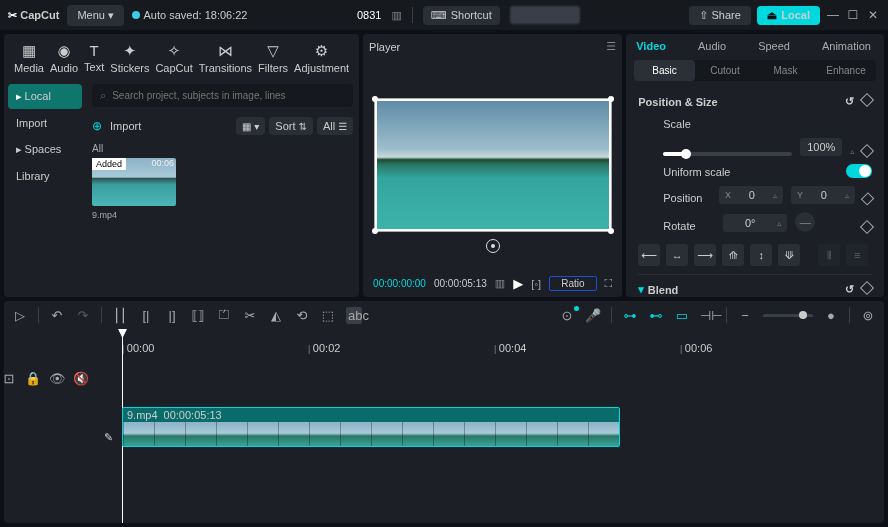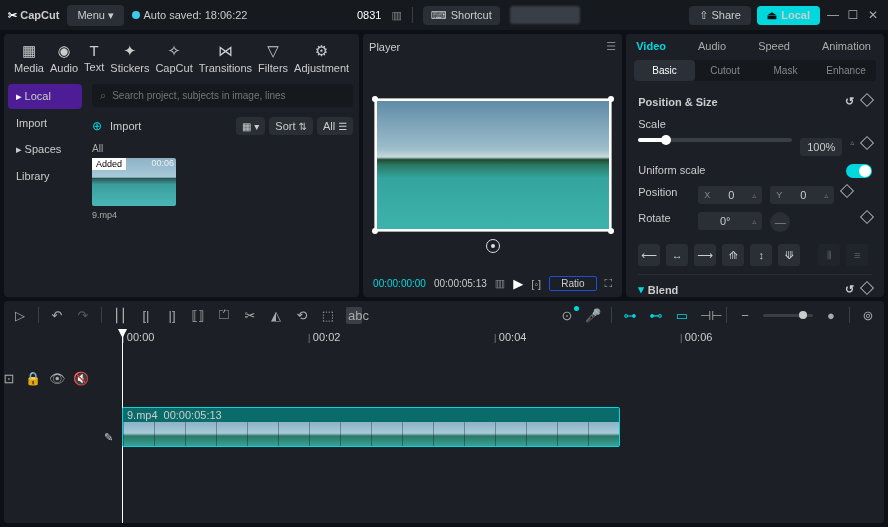--- a/index.html
+++ b/index.html
@@ -19,21 +19,21 @@
 .main-row { display: flex; flex: 1; min-height: 0; gap: 4px; padding: 4px; }
 .panel { background: #1c2026; border-radius: 4px; }
 .left-panel { width: 358px; display: flex; flex-direction: column; }
 .toolbar-tabs { display: flex; padding: 4px 8px 0; gap: 2px; }
 .tool-tab { flex: 1; display: flex; flex-direction: column; align-items: center; padding: 4px 2px; font-size: 9px; color: #aaa; cursor: pointer; border-radius: 4px; }
 .tool-tab.active { color: #00d8de; }
 .tool-tab .ticon { font-size: 15px; margin-bottom: 2px; }
 .left-body { display: flex; flex: 1; min-height: 0; }
 .side-nav { width: 82px; padding: 6px 4px; display: flex; flex-direction: column; gap: 2px; }
 .side-item { padding: 6px 8px; border-radius: 4px; color: #ccc; font-size: 11px; cursor: pointer; }
-.side-item.active { background: #4c1d95; color: #fff; }
+.side-item.active { background: #0f766e; color: #fff; }
 .media-area { flex: 1; padding: 6px; display: flex; flex-direction: column; }
 .search-row { background: #15181d; border-radius: 4px; padding: 5px 8px; display: flex; align-items: center; gap: 6px; margin-bottom: 6px; }
 .search-row input { background: transparent; border: none; outline: none; flex: 1; color: #888; font-size: 10px; }
 .import-row { display: flex; align-items: center; gap: 8px; margin: 4px 0; }
 .import-plus { color: #00d8de; font-size: 12px; }
 .import-controls { margin-left: auto; display: flex; gap: 4px; }
 .mini-btn { background: #2a2e35; padding: 3px 6px; border-radius: 4px; font-size: 10px; display: flex; align-items: center; gap: 3px; }
 .all-label { font-size: 10px; color: #aaa; margin: 4px 0; }
 .thumb { width: 84px; }
 .thumb-img { width: 84px; height: 48px; background: linear-gradient(to bottom, #8db2c7 0%, #a8cad8 40%, #2a5050 42%, #3b9d9d 55%, #4bb6b6 100%); position: relative; border-radius: 2px; }
@@ -57,21 +57,21 @@
 .right-panel { width: 258px; display: flex; flex-direction: column; padding: 6px 0; }
 .rtabs { display: flex; gap: 32px; padding: 0 10px 8px; align-items: center; }
 .rtab { font-size: 11px; color: #aaa; cursor: pointer; }
 .rtab.active { color: #00d8de; font-weight: 600; }
 .subtabs { display: flex; background: #15181d; margin: 0 8px 10px; border-radius: 4px; }
 .subtab { flex: 1; text-align: center; padding: 5px; font-size: 10px; color: #888; border-radius: 4px; }
 .subtab.active { background: #2b3038; color: #fff; }
 .section { padding: 4px 12px; }
 .sec-head { display: flex; align-items: center; font-size: 11px; font-weight: 600; color: #fff; margin-bottom: 10px; }
 .sec-head .ic { margin-left: auto; display: flex; gap: 8px; color: #999; }
-.row { display: flex; align-items: flex-start; gap: 8px; margin-bottom: 8px; font-size: 10px; }
+.row { display: flex; align-items: flex-end; gap: 8px; margin-bottom: 8px; font-size: 10px; margin-left: 25px; }
 .row-label { width: 52px; color: #ccc; }
 .slider { flex: 1; height: 4px; background: #3a3f47; border-radius: 2px; position: relative; }
 .slider-fill { position: absolute; left: 0; width: 18%; top: 0; bottom: 0; background: #fff; border-radius: 2px; }
 .slider-thumb { position: absolute; left: 18%; top: 50%; transform: translate(-50%,-50%); width: 10px; height: 10px; background: #fff; border-radius: 50%; }
 .val-box { background: #2a2e35; padding: 3px 6px; border-radius: 3px; min-width: 42px; text-align: center; position:relative; }
 .spin { color:#777; font-size:8px; }
 .toggle { width: 26px; height: 14px; background: #00d8de; border-radius: 7px; position: relative; }
 .toggle::after { content: ""; position: absolute; right: 1px; top: 1px; width: 12px; height: 12px; background: #fff; border-radius: 50%; }
 .axis-box { background: #2a2e35; padding: 3px 6px; border-radius: 3px; display: flex; align-items: center; gap: 6px; min-width: 64px; }
 .axis-l { color: #888; font-size: 9px; }
@@ -86,21 +86,21 @@
 .tl-icon { color: #aaa; font-size: 13px; width: 16px; text-align: center; cursor: pointer; }
 .tl-sep { width: 1px; height: 16px; background: #3a3f47; }
 .tl-right { margin-left: auto; display: flex; align-items: center; gap: 10px; }
 .zoom-slider { width: 50px; height: 3px; background: #3a3f47; border-radius: 2px; position: relative; }
 .zoom-slider::after { content:""; position:absolute; right:6px; top:50%; transform:translate(0,-50%); width:8px; height:8px; background:#ccc; border-radius:50%; }
 .timeline { flex: 0 0 194px; background: #1c2026; margin: 0 4px 4px; border-radius: 0 0 4px 4px; display: flex; }
 .tl-left { width: 82px; display: flex; flex-direction: column; align-items: center; padding: 30px 0; gap: 12px; }
 .tl-left-row { display:flex; gap:8px; }
 .tl-body { flex: 1; position: relative; overflow: hidden; }
 .ruler { height: 18px; display: flex; position: relative; }
-.ruler-tick { position: absolute; top: 2px; font-size: 9px; color: #7a8290; }
+.ruler-tick { position: absolute; top: 13px; font-size: 9px; color: #7a8290; }
 .playhead { position: absolute; left: 36px; top: 0; bottom: 0; width: 1px; background: #fff; }
 .playhead::before { content:""; position:absolute; top:0; left:-4px; width:9px; height:9px; background:#fff; clip-path: polygon(0 0, 100% 0, 50% 100%); }
 .clip { position: absolute; left: 36px; top: 78px; width: 498px; height: 40px; border: 1.5px solid #00d8de; background: #0a5858; border-radius: 2px; overflow: hidden; }
 .clip-head { background: #0a6b6b; padding: 1px 4px; font-size: 9px; display: flex; gap: 6px; }
 .clip-frames { display: flex; height: 28px; }
 .clip-frame { flex: 1; background: linear-gradient(to bottom, #8db2c7 0%, #a8cad8 40%, #2a7865 50%, #3db3ac 100%); border-left: 1px solid rgba(0,0,0,0.3); }
 .pencil { position:absolute; left: 18px; top: 102px; color:#ccc; }
 </style>
 </head>
 <body>

